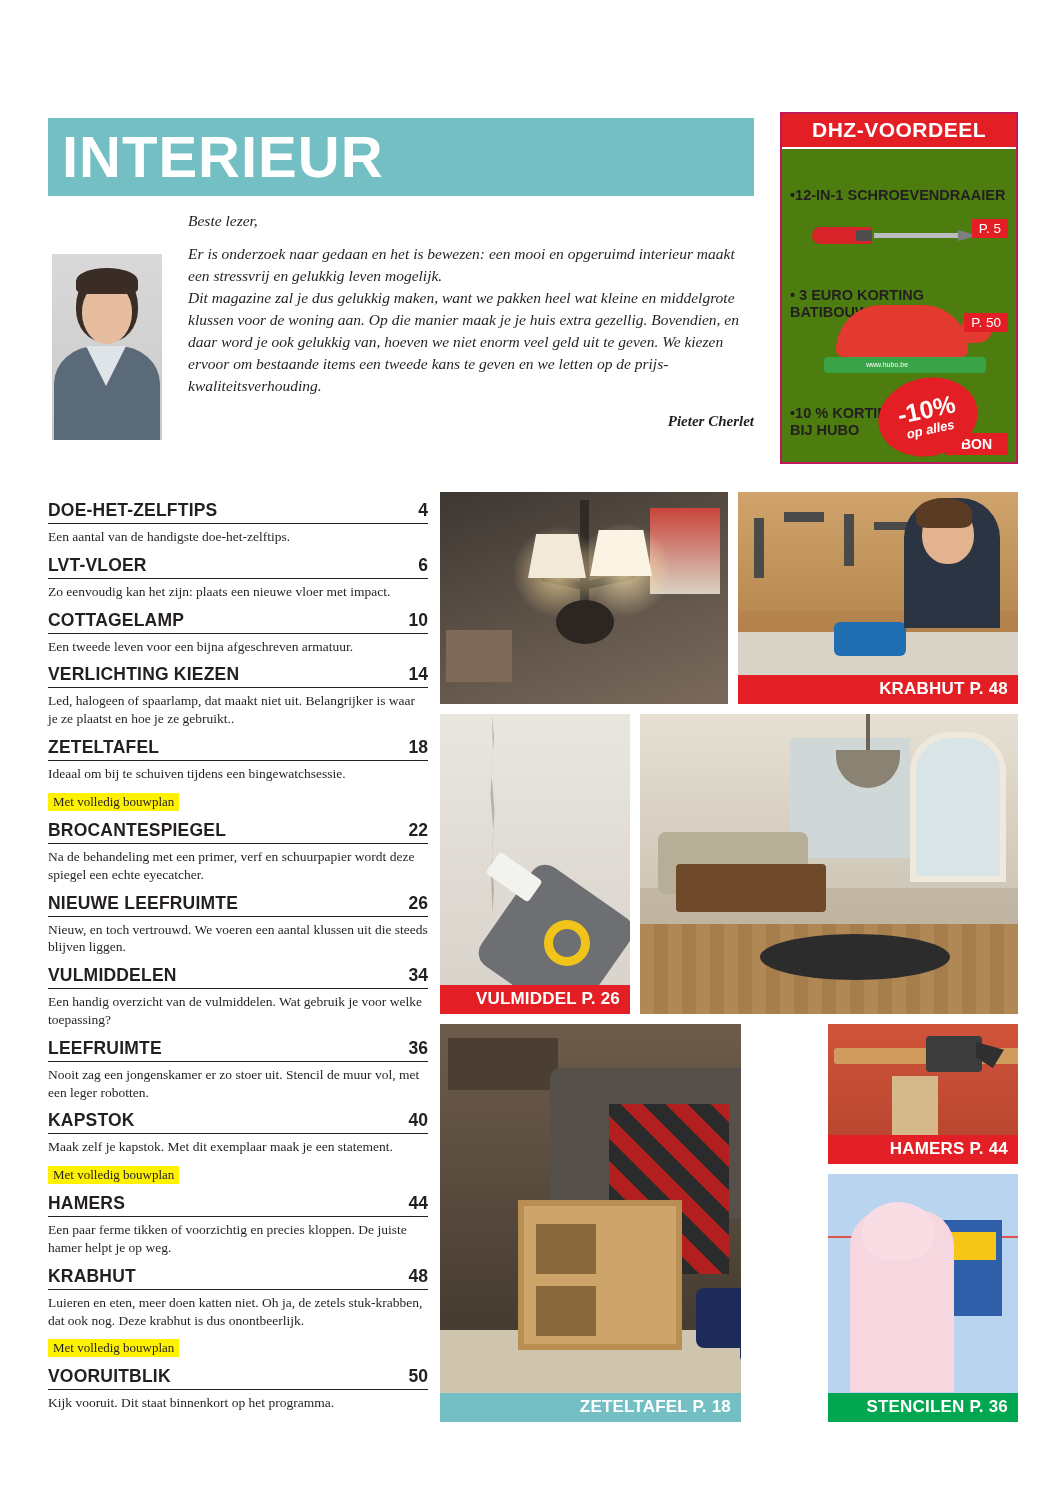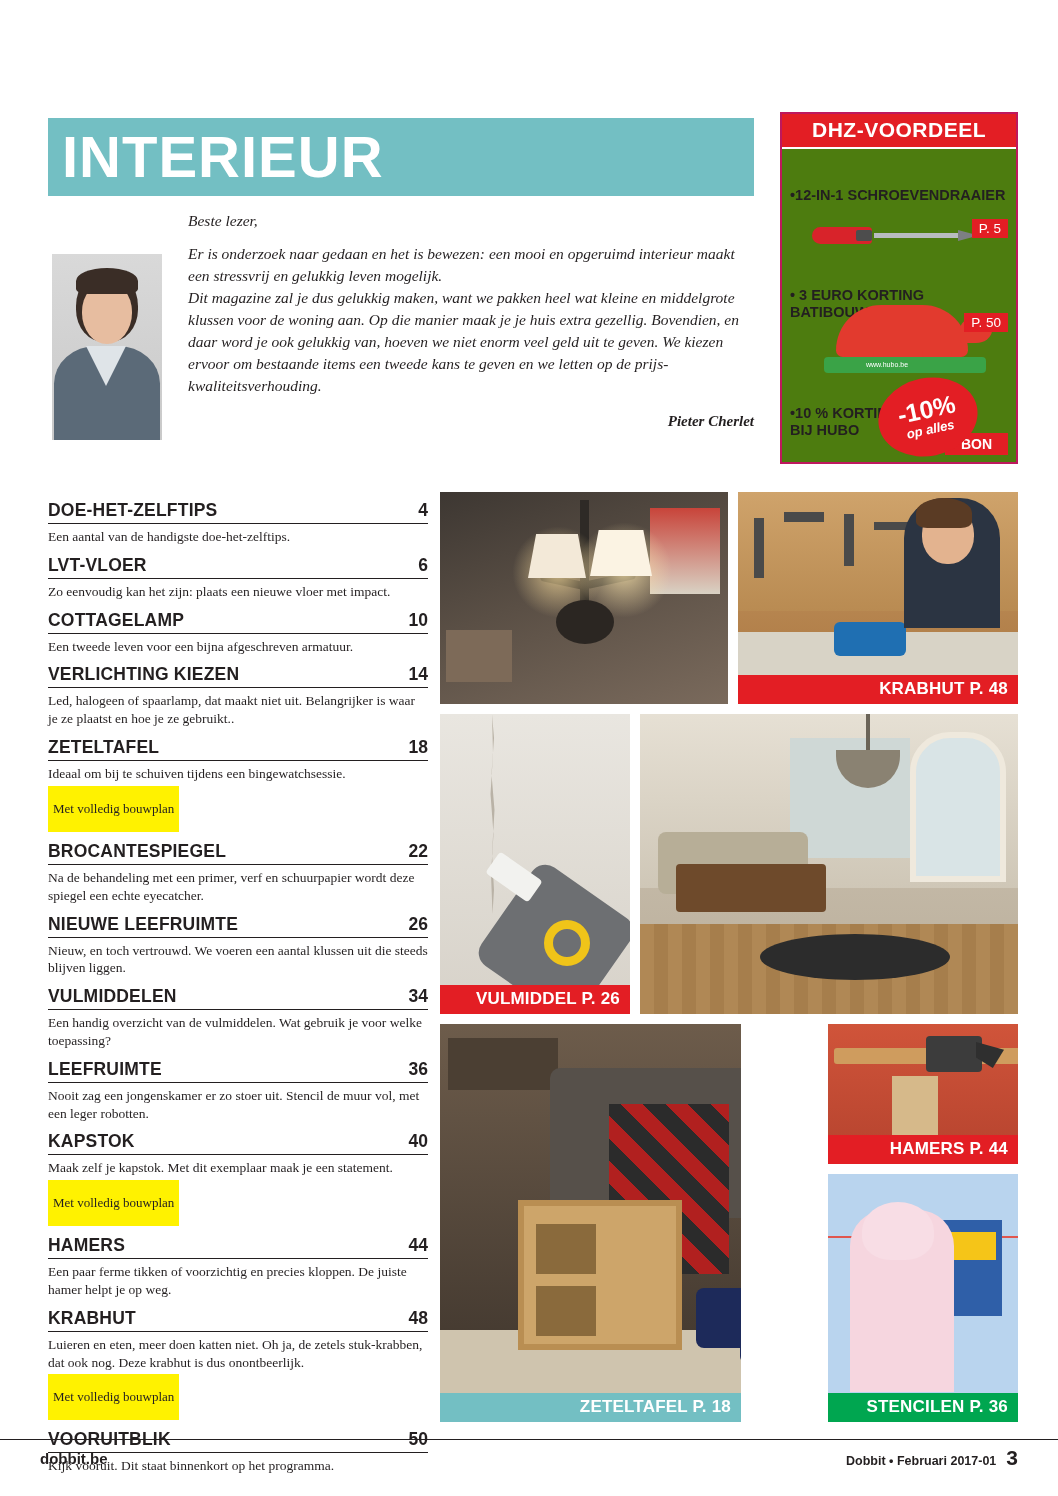--- a/index.html
+++ b/index.html
@@ -104,21 +104,21 @@
   }
   .toc-title { font-size:17.5px; font-weight:bold; letter-spacing:0.2px; }
   .toc-page { font-size:17.5px; font-weight:bold; }
   .toc-desc {
     font-family:"Liberation Serif", serif;
     font-size:13.5px; line-height:1.32; margin-top:4px; color:#231f20;
   }
   .toc-badge {
     display:inline-block; background:#fff200; color:#231f20;
     font-family:"Liberation Serif", serif; font-size:13px;
-    padding:15px 5px; margin-top:3px;
+    padding:1px 5px; margin-top:10px;
   }
 
   
   .grid { position:absolute; left:440px; top:492px; width:578px; height:930px; }
   .ph { position:absolute; overflow:hidden; }
   .cap {
     position:absolute; left:0; bottom:0; width:100%;
     color:#ffffff; font-weight:bold; font-size:17px;
     text-align:right; padding:4px 10px 5px 0; letter-spacing:0.2px;
   }
@@ -452,23 +452,14 @@
       <div class="line"></div>
       <div class="robot"></div>
         <div class="robot2"></div>
       <div class="person"></div>
         <div class="hood"></div>
       <div class="cap green">STENCILEN P. 36</div>
     </div>
 
   </div>
 
-  <div class="footer">
-    <div class="footer-inner">
-      <div class="site">dobbit.be</div>
-      <div class="footer-right">
-        <span class="issue">Dobbit • Februari 2017-01</span>
-        <span class="pagenum">3</span>
-      </div>
-    </div>
-  </div>
 
 </div>
 
 </body></html>

